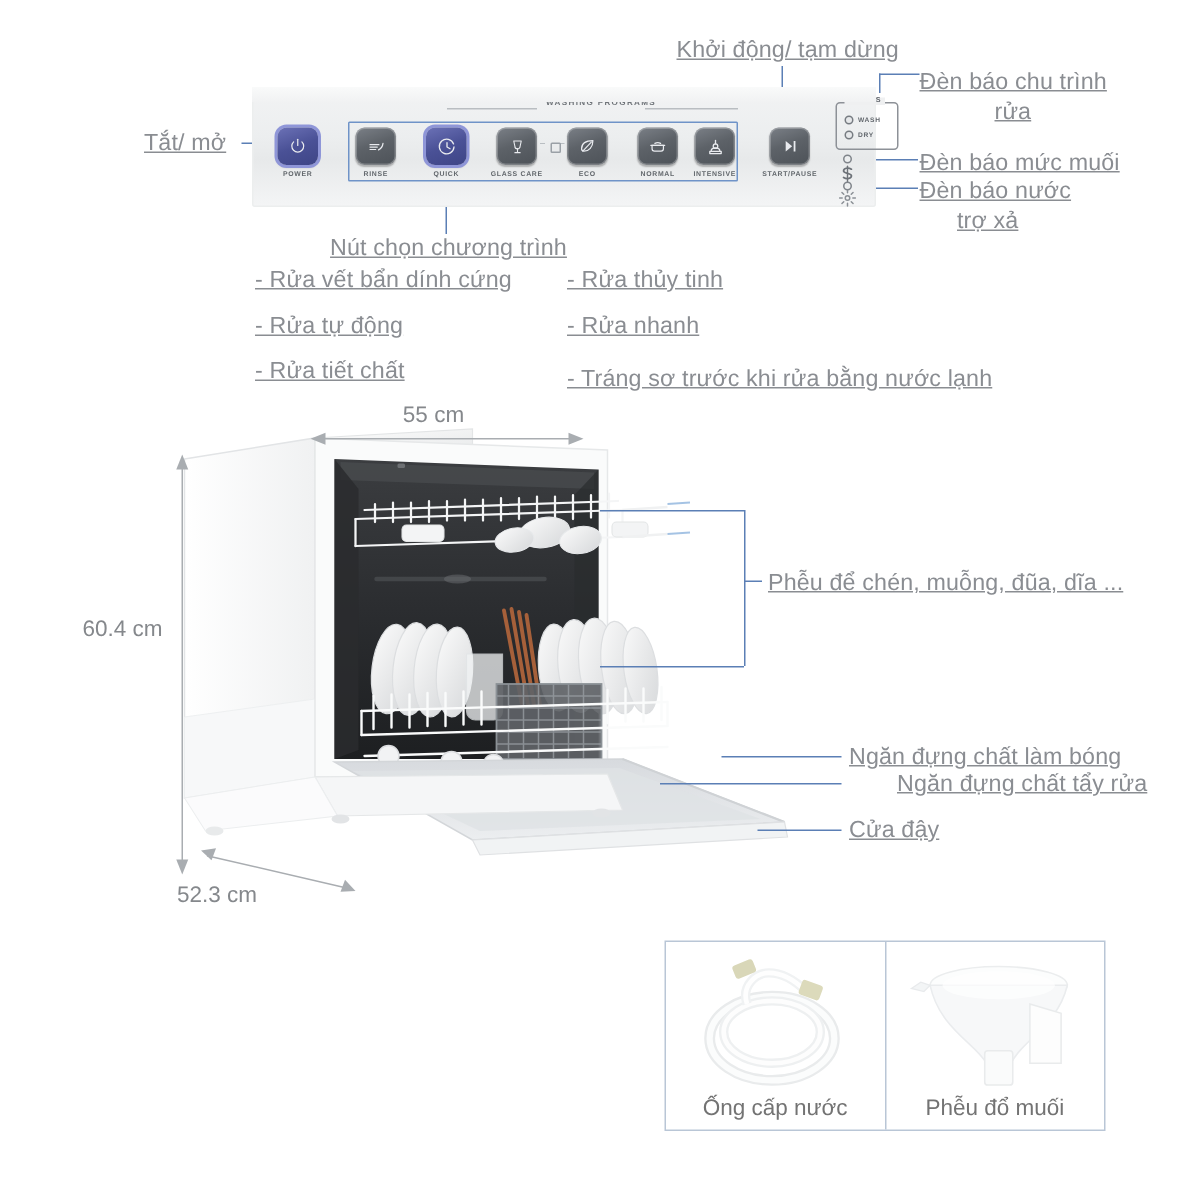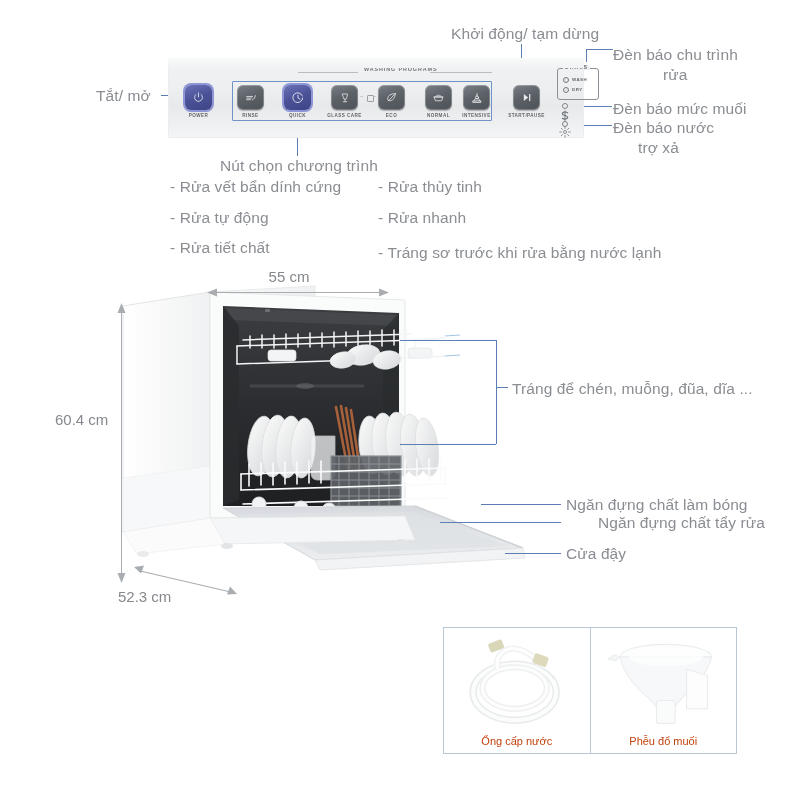--- a/index.html
+++ b/index.html
@@ -8,21 +8,21 @@
     background:#ffffff;
     font-family:"Liberation Sans","DejaVu Sans",sans-serif;
     color:#8d9094;
   }
   .stage{position:absolute;inset:0;}
   .abs{position:absolute;}
 
   
   .note{
     position:absolute;color:#8a8d92;font-size:15.5px;line-height:1.35;
-    white-space:nowrap;letter-spacing:.1px;
+    white-space:nowrap;letter-spacing:.1px;text-decoration:underline;
   }
 
   
   .lead{position:absolute;background:#5b7fb5;}
   .lead.h{height:1px;}
   .lead.v{width:1px;}
 
   
   #panel{
     left:168px;top:58px;width:416px;height:80px;
@@ -91,21 +91,21 @@
   #dw{position:absolute;left:115px;top:278px;width:420px;height:320px;}
 
   
   #acc{
     position:absolute;left:443px;top:627px;width:292px;height:125px;
     border:1px solid #b9c6d6;background:#fff;display:flex;
   }
   #acc .cell{flex:1;position:relative;display:flex;flex-direction:column;
     align-items:center;justify-content:flex-end;padding-bottom:6px;}
   #acc .cell+.cell{border-left:1px solid #b9c6d6;}
-  #acc .cap{font-size:11px;color:#c2410c;}
+  #acc .cap{font-size:15px;color:#737373;}
   #acc .art{position:absolute;left:0;right:0;top:6px;bottom:28px;}
 </style>
 </head>
 <body>
 
 <div class="stage">
 
   <div class="note" style="left:451px;top:24px;">Khởi động/ tạm dừng</div>
   <div class="lead v" style="left:521px;top:44px;height:40px;"></div>
 
@@ -390,21 +390,21 @@
   </svg>
   <svg class="abs" style="left:226px;top:585px;" width="12" height="11">
     <path d="M11 9 L1 9.5 L4 1.5 Z" fill="#a9adb1"></path>
   </svg>
   <div class="dimtxt" style="left:118px;top:572px;margin-top:16px;">52.3 cm</div>
 
   <div class="lead h" style="left:400px;top:340px;width:96px;"></div>
   <div class="lead v" style="left:496px;top:340px;height:104px;"></div>
   <div class="lead h" style="left:400px;top:444px;width:96px;"></div>
   <div class="lead h" style="left:496px;top:387px;width:12px;"></div>
-  <div class="note" style="left:512px;top:379px;">Tráng để chén, muỗng, đũa, dĩa ...</div>
+  <div class="note" style="left:512px;top:379px;">Phễu để chén, muỗng, đũa, dĩa ...</div>
 
   <div class="lead h" style="left:481px;top:504px;width:80px;"></div>
   <div class="note" style="left:566px;top:495px;">Ngăn đựng chất làm bóng</div>
 
   <div class="lead h" style="left:440px;top:522px;width:121px;"></div>
   <div class="note" style="left:566px;top:513px;margin-left:32px;">Ngăn đựng chất tẩy rửa</div>
 
   <div class="lead h" style="left:505px;top:553px;width:56px;"></div>
   <div class="note" style="left:566px;top:544px;">Cửa đậy</div>
 

